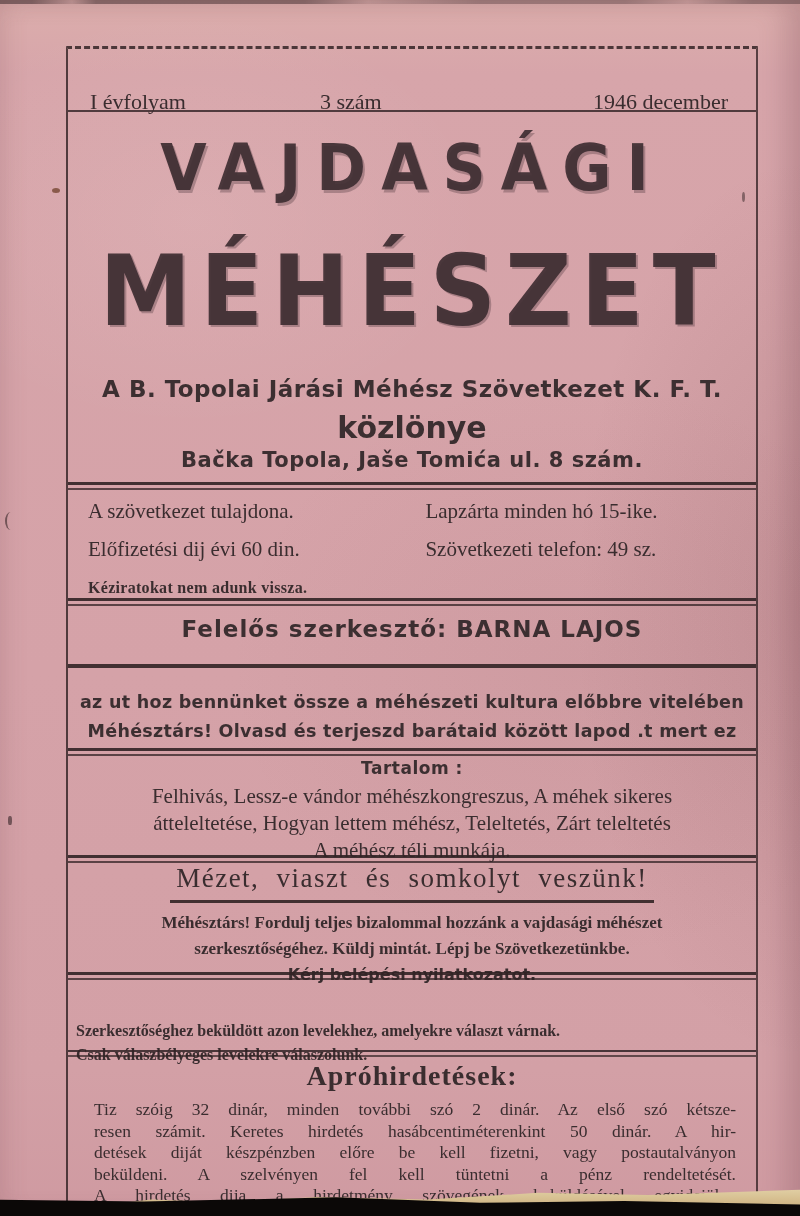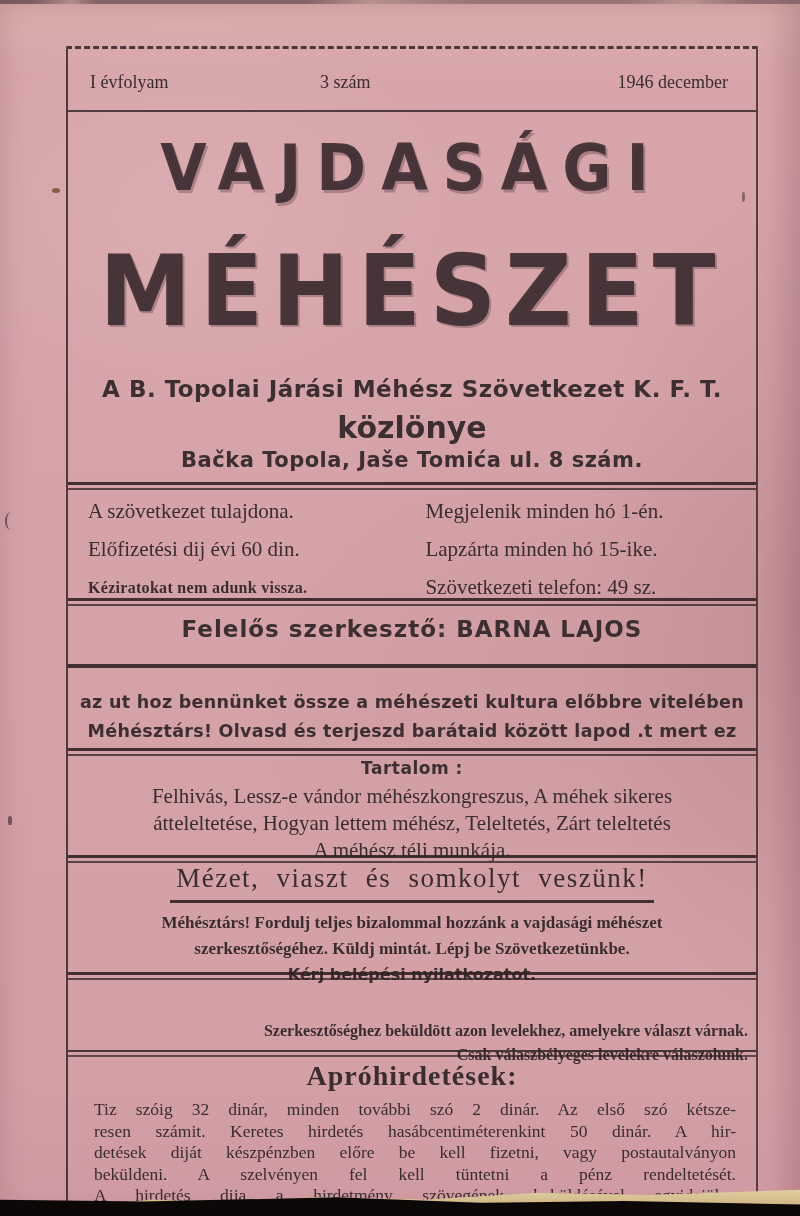--- a/index.html
+++ b/index.html
@@ -28,21 +28,21 @@
     box-sizing:border-box;
   }
   .blk{position:absolute;left:8px;right:8px;}
   .rule{position:absolute;left:0;right:0;}
   .r-single{border-top:2px solid rgba(56,40,42,0.85);}
   .r-thick{border-top:4px solid rgba(50,35,37,0.9);}
   .r-heavy{height:3px;border-top:3px solid rgba(50,35,37,0.9);border-bottom:2px solid rgba(50,35,37,0.75);}
   .r-dd{height:3px;border-top:2px solid rgba(50,35,37,0.85);border-bottom:2px solid rgba(50,35,37,0.7);}
 
   
-  .b-mast{top:23px;height:30px;font-size:18px;text-decoration:underline;}
+  .b-mast{top:40px;height:30px;font-size:22px;text-decoration:underline;}
   .mast-vol{position:absolute;left:14px;}
   .mast-issue{position:absolute;left:244px;}
   .mast-date{position:absolute;right:20px;}
   .b-rule1{top:61px;}
 
   .title{position:absolute;left:0;right:0;text-align:center;
     font-family:"DejaVu Sans","Liberation Sans",sans-serif;font-weight:bold;
     color:rgba(62,46,50,0.92);
     text-shadow:2px 2px 0 rgba(60,40,46,0.30), -1px 0 0 rgba(214,162,168,0.35);
     transform:scaleY(1.07);}
@@ -74,21 +74,21 @@
 
   .sec-title{position:absolute;left:0;right:0;text-align:center;}
   .sec-title span{display:inline-block;border-bottom:3px solid rgba(50,35,37,0.9);padding:0 6px 6px 6px;}
   .b-buyT{top:814px;font-size:27px;letter-spacing:1.5px;word-spacing:9px;}
   .b-buyB{top:861px;text-align:center;font-weight:bold;font-size:17px;line-height:26px;}
   .buy-sans{font-family:"DejaVu Sans","Liberation Sans",sans-serif;font-size:16px;}
   .b-ruleF{top:923px;}
 
   .b-stampT{top:932px;font-size:25px;letter-spacing:1px;word-spacing:3px;}
   .b-stampT span{border-bottom-width:2px;padding-bottom:4px;}
-  .b-stampB{top:970px;text-align:right;font-weight:bold;font-size:16px;line-height:24px;}
+  .b-stampB{top:970px;text-align:left;font-weight:bold;font-size:16px;line-height:24px;}
   .b-ruleG{top:1001px;}
 
   .b-adT{top:1011px;text-align:center;font-weight:bold;font-size:28px;letter-spacing:1px;}
   .b-adB{top:1050px;left:26px;right:20px;font-size:17.5px;line-height:21.5px;}
   .ad-line{text-align:justify;text-align-last:justify;}
   .ad-last{text-align:left;opacity:0.8;}
 
   
   .torn-edge{position:absolute;left:110px;right:0;bottom:6px;height:26px;
     background:linear-gradient(180deg,#e6d7ae,#d3ba8a 70%,#c4a878);
@@ -127,21 +127,20 @@
     <div class="sansline b-addr">Bačka Topola, Jaše Tomića ul. 8 szám.</div>
 
     <div class="rule r-heavy b-ruleA"></div>
     <div class="blk b-info">
       <div class="info-left">
         <div>A szövetkezet tulajdona.</div>
         <div>Előfizetési dij évi 60 din.</div>
         <div class="info-small">Kéziratokat nem adunk vissza.</div>
       </div>
       <div class="info-right">
-        <div>Megjelenik minden hó 1-én.</div>
         <div>Lapzárta minden hó 15-ike.</div>
         <div>Szövetkezeti telefon: 49 sz.</div>
       </div>
     </div>
     <div class="rule r-heavy b-ruleB"></div>
 
     <div class="sansline b-editor">Felelős szerkesztő: BARNA LAJOS</div>
     <div class="rule r-thick b-ruleC"></div>
 
     <div class="sansline b-appeal">

